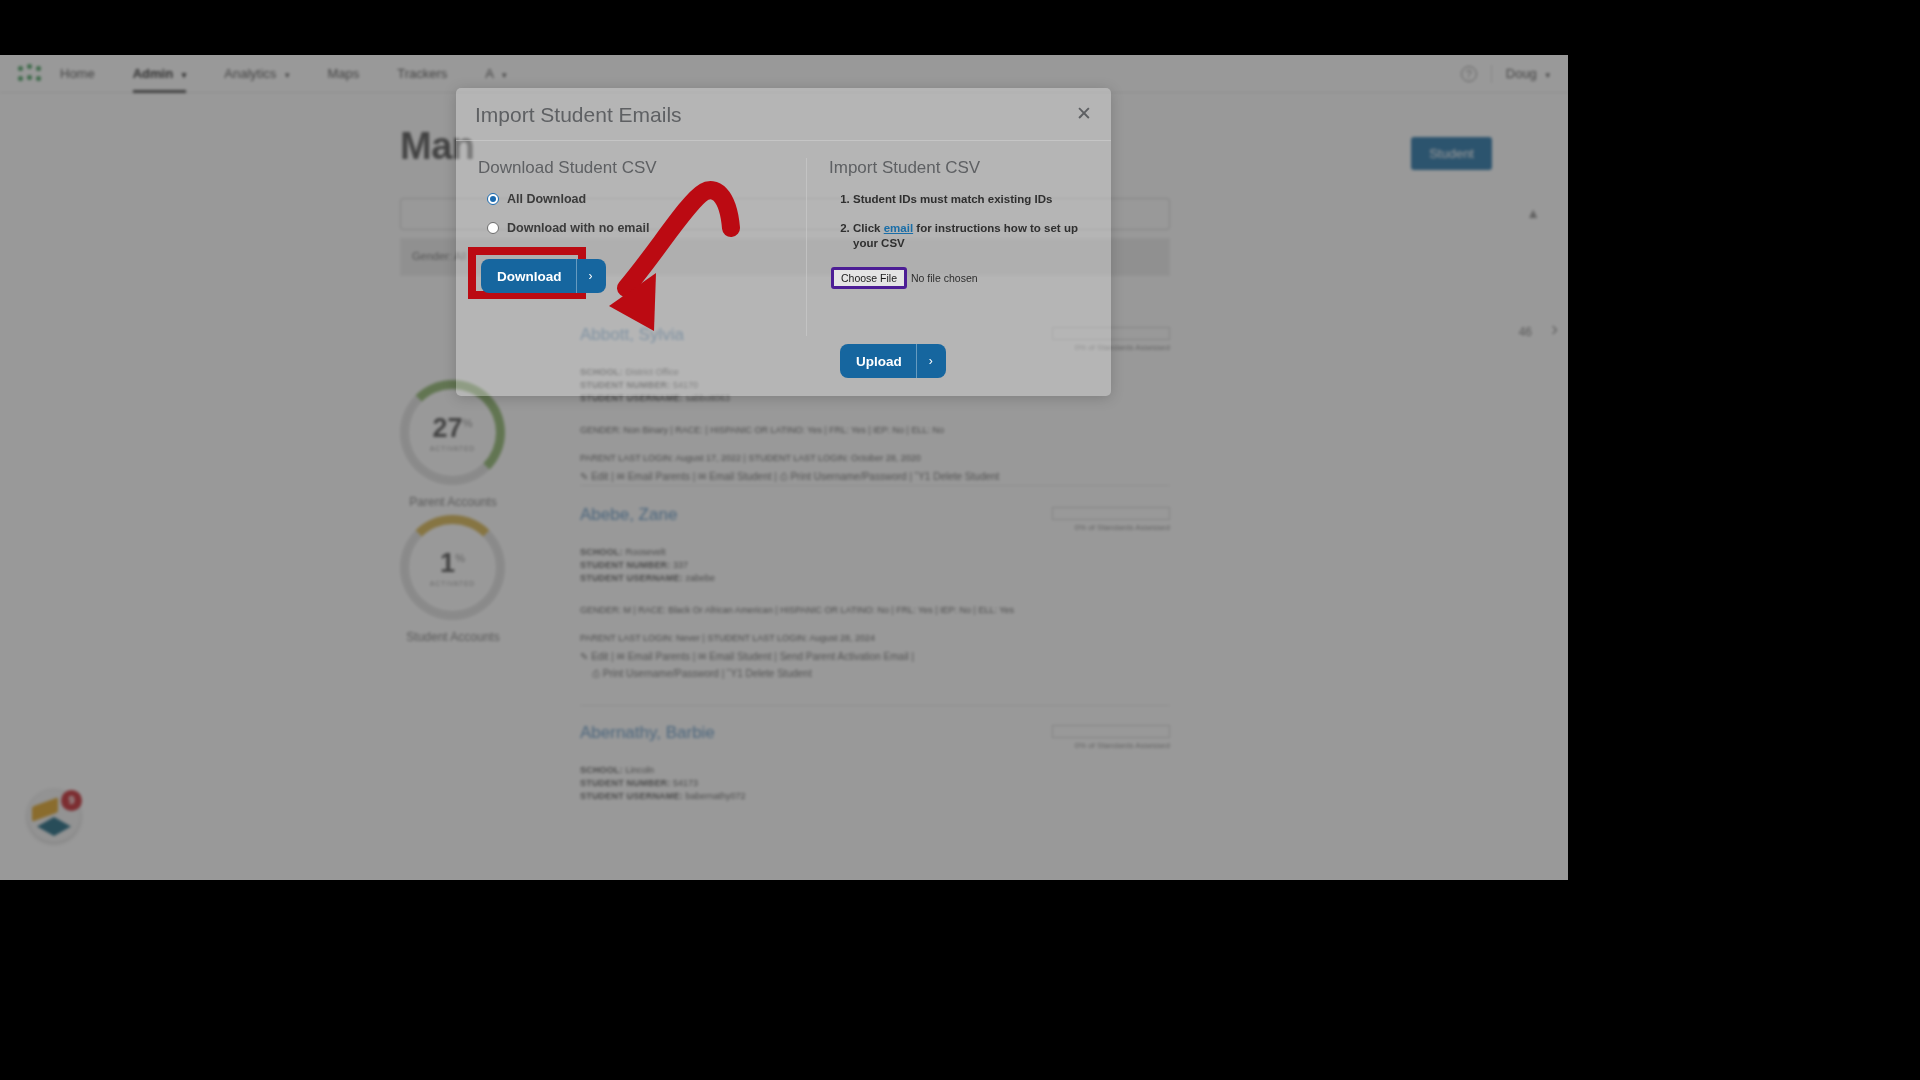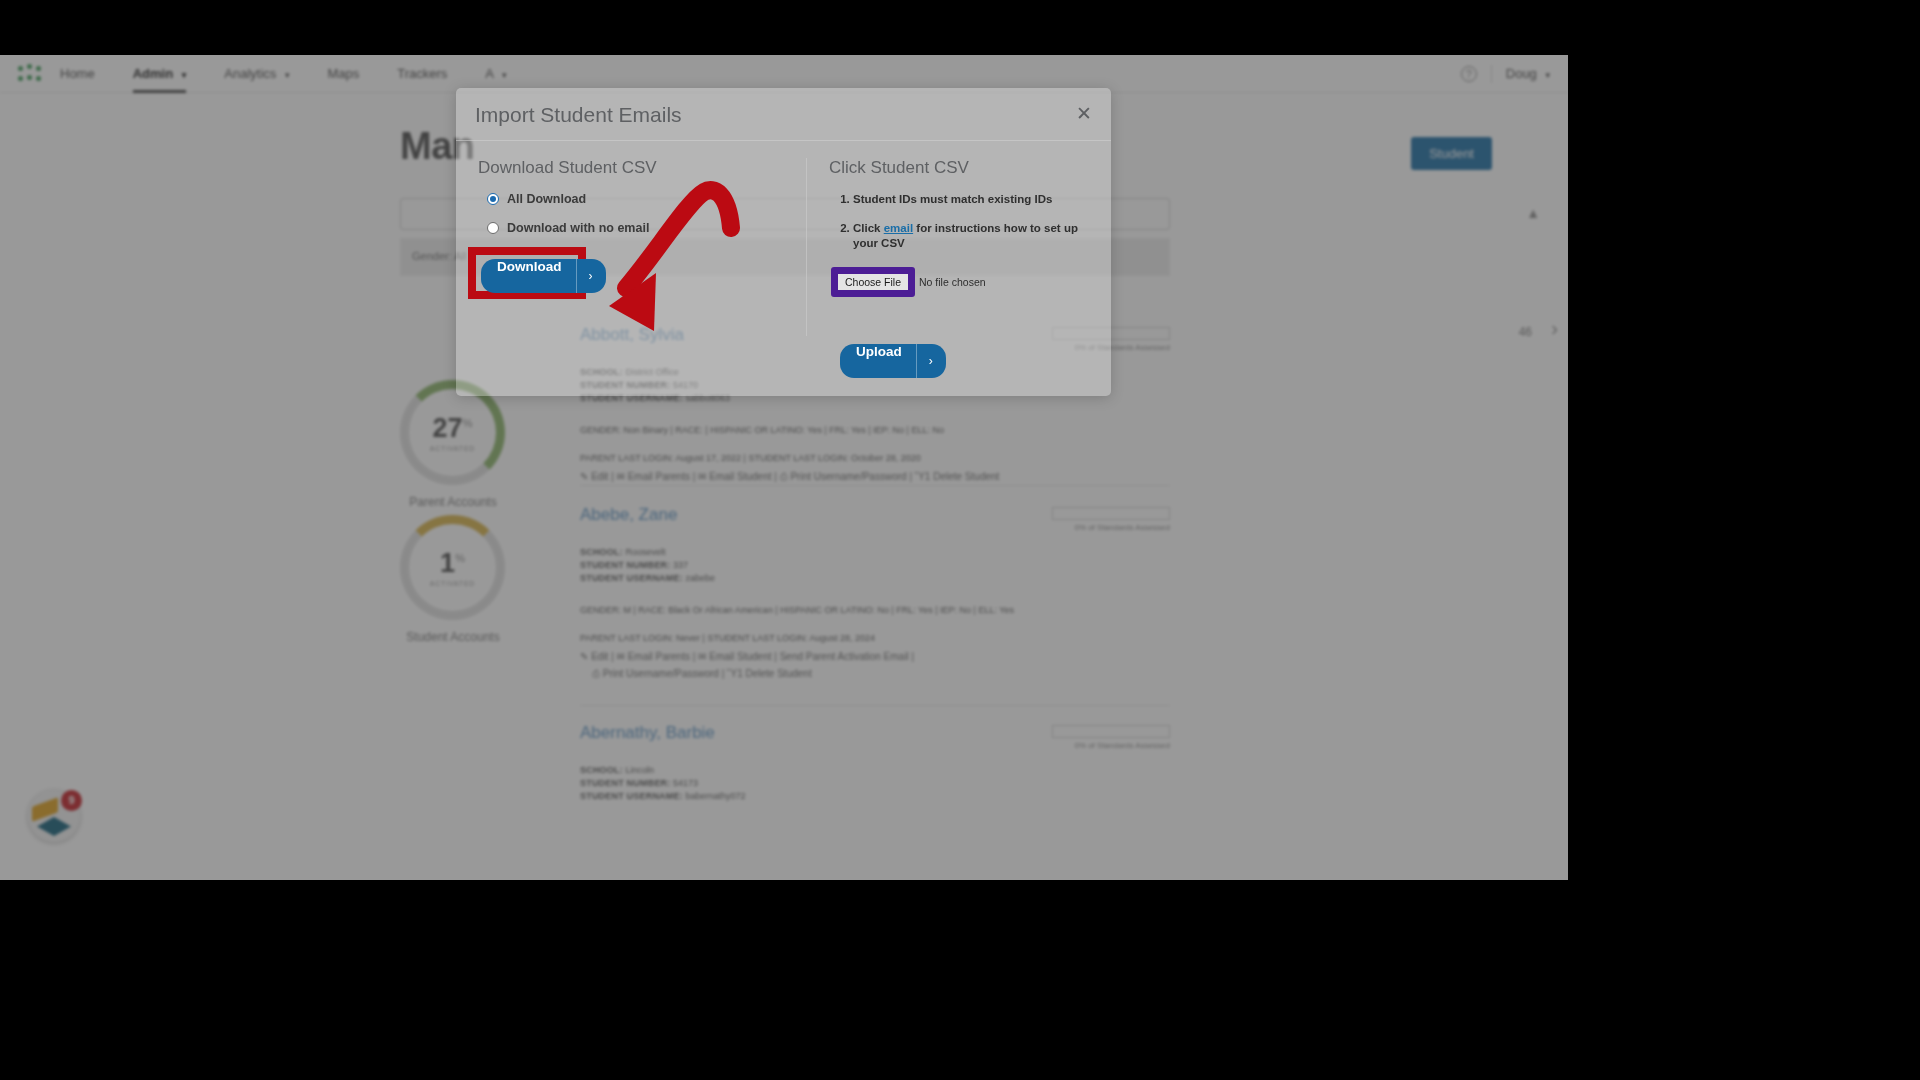--- a/index.html
+++ b/index.html
@@ -148,22 +148,22 @@
     border: 1px solid #6d6d6d; background: #fff;
     position:relative; margin-right: 8px; flex:none;
   }
   .radio.on .dot { border-color:#1c6bb0; background:#fff; }
   .radio.on .dot:after {
     content:""; position:absolute; left:2px; top:2px; width:6px; height:6px;
     border-radius:50%; background:#1c6bb0;
   }
   .radio span { font-size: 12.5px; color:#3b3b3b; font-weight:700; }
   .btn {
-    display:inline-flex; background:#16669f; color:#fff;
-    font-size:13.5px; font-weight:700; border-radius:14px; height:34px;
+    display:inline-flex; align-items:center; background:#16669f; color:#fff;
+    font-size:13.5px; font-weight:700; border-radius:8px; height:34px;
     padding: 0 0 0 16px; position:relative;
   }
   .btn .arr {
     margin-left: 14px; padding: 0 13px 0 12px; height:34px; line-height:34px;
     border-left: 1px solid rgba(255,255,255,.35); font-size:12px; font-weight:400;
   }
   #dlwrap { position:absolute; left: 12px; top: 89px; }
   #dlhighlight {
     position:absolute; left:0; top:0; width: 118px; height: 52px;
     border: 8px solid #bb0a12;
@@ -172,21 +172,21 @@
   .olist { margin: 0 0 0 24px; padding: 0; }
   .olist li {
     font-size: 11.5px; color:#2f2f2f; font-weight:700;
     margin-bottom: 13px; line-height: 1.35;
   }
   .olist a { color:#1a6ea8; }
   .filepick {
     display:inline-flex; align-items:center; margin-left: 2px; margin-top: 2px;
   }
   .choosefile {
-    border: 7px solid #4c1d95; background:#e4e4e4; border-radius:3px;
+    border: 3px solid #4c1d95; background:#e4e4e4; border-radius:3px;
     font-size: 10.5px; color:#1a1a1a; padding: 2px 7px; font-family:"Liberation Sans", sans-serif;
   }
   .nofile { font-size: 10.5px; color:#2d2d2d; margin-left: 4px; }
   #upbtn { position:absolute; left: 384px; bottom: 18px; }
 </style>
 </head>
 <body>
 
 <div id="stage">
 
@@ -327,21 +327,21 @@
         <div id="dlwrap">
           <div id="dlhighlight"></div>
           <div id="dlbtn" class="btn">
             <span>Download</span>
             <span class="arr">›</span>
           </div>
         </div>
       </div>
 
       <div class="col colR">
-        <div class="sechead">Click Student CSV</div>
+        <div class="sechead">Import Student CSV</div>
         <ol class="olist">
           <li>
             <span>Student IDs must match existing IDs</span>
           </li>
           <li>
             <span>Click </span><a href="#">email</a><span> for instructions how to set up your CSV</span>
           </li>
         </ol>
         <div class="filepick">
           <button class="choosefile">Choose File</button>

